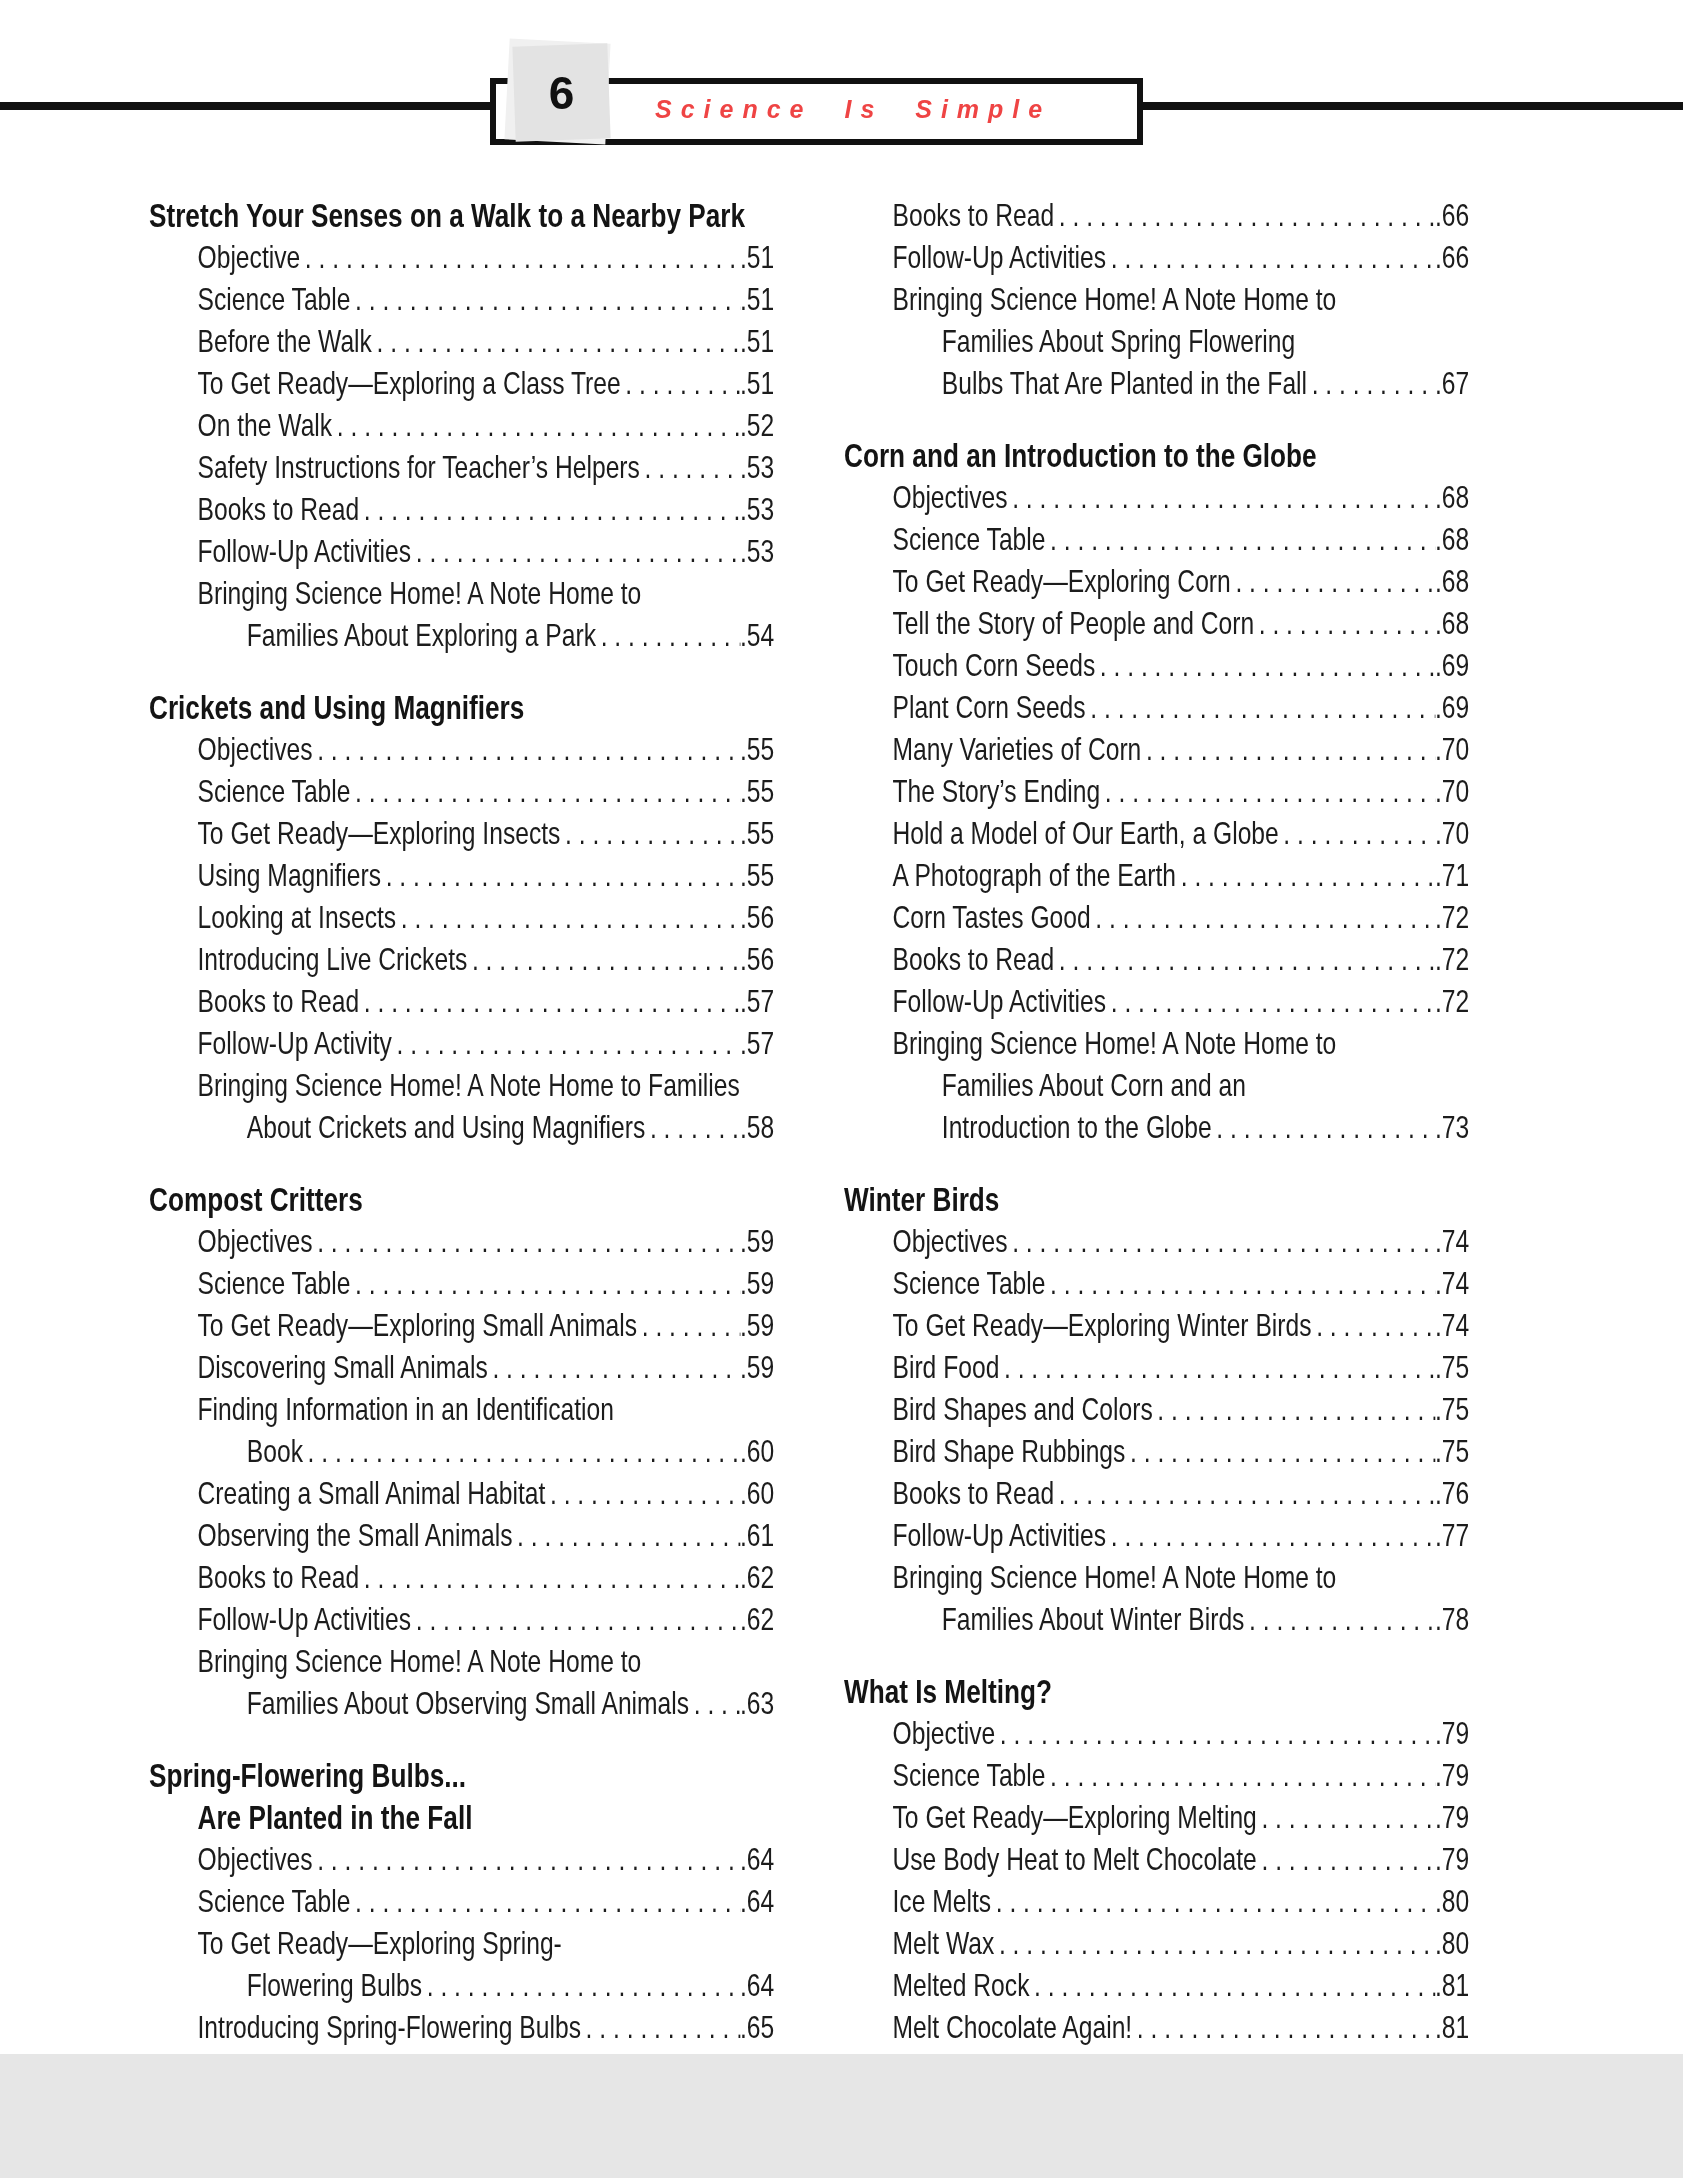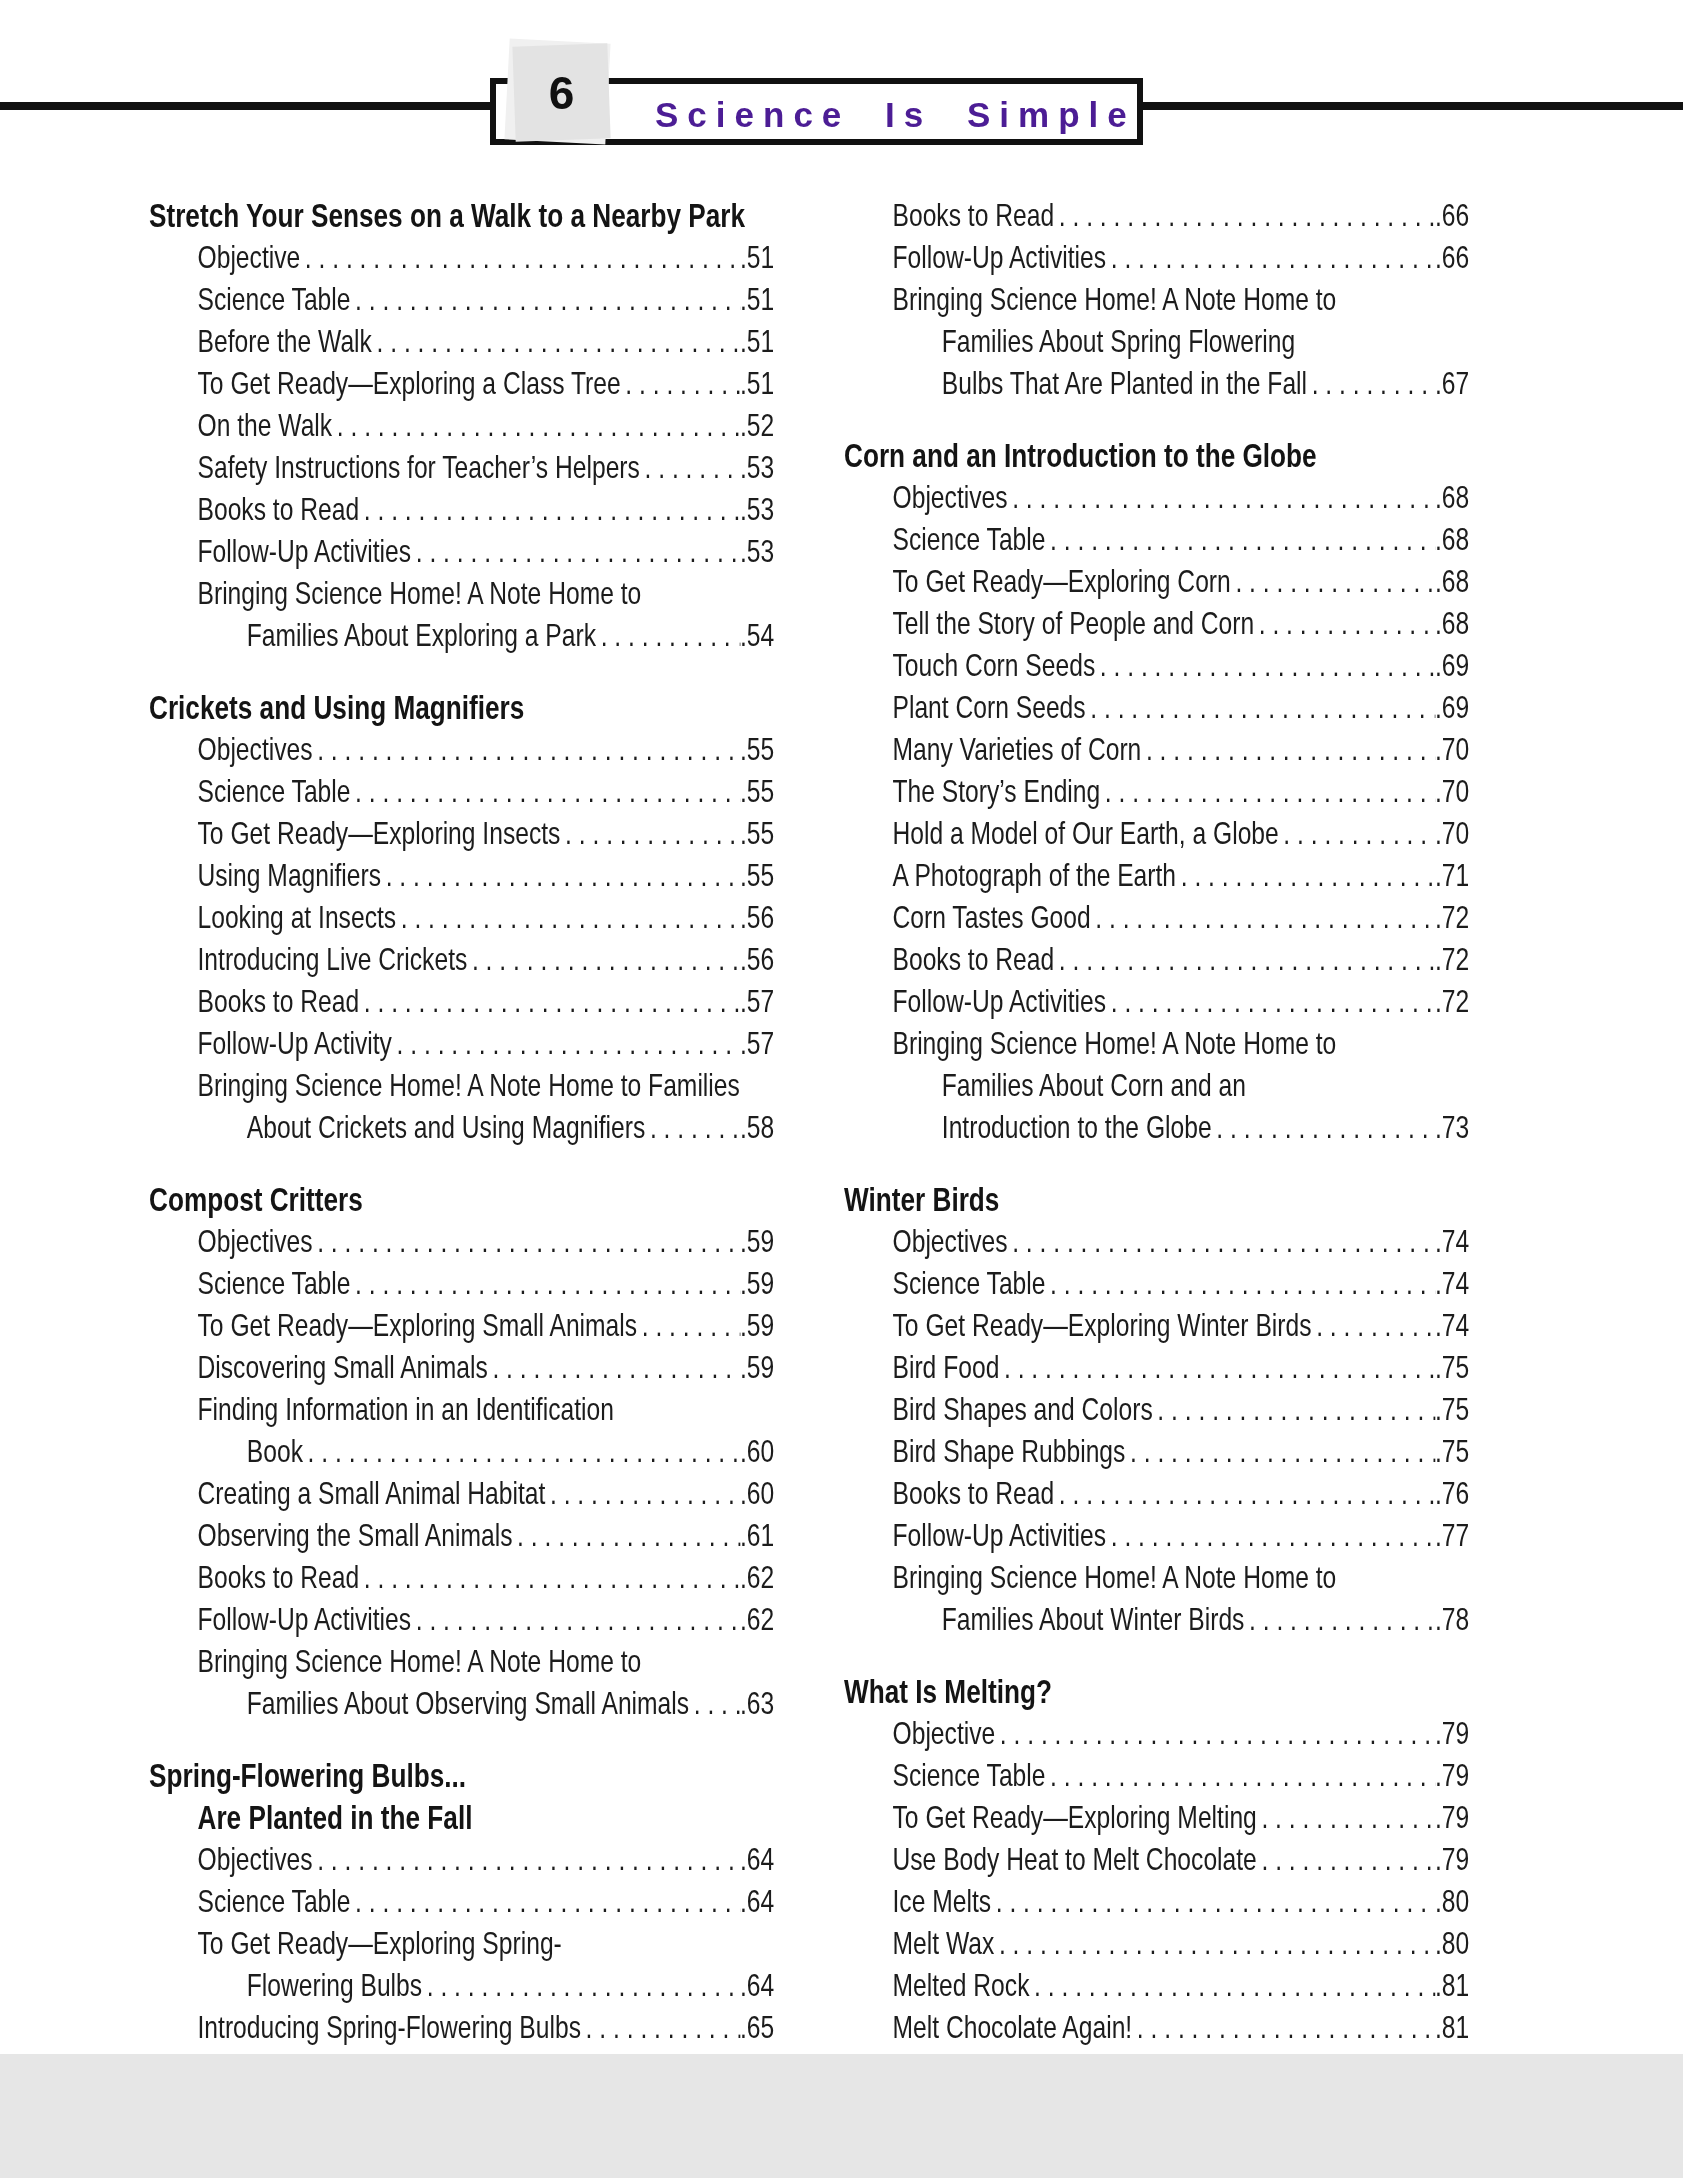--- a/index.html
+++ b/index.html
@@ -34,22 +34,22 @@
     background: #e3e3e3; transform: rotate(-2deg);
   }
   .page-num {
     position: absolute; left: 514px; top: 45px;
     width: 95px; height: 95px;
     display: flex; align-items: center; justify-content: center;
     font-size: 46px; font-weight: 700; color: #111111;
   }
   .book-title {
     position: absolute; left: 655px; top: 95px;
-    font-size: 35px; font-weight: 700; color: #4c1d95;
-    letter-spacing: 9px; word-spacing: 16px; white-space: nowrap;
+    font-size: 25px; font-weight: 700; color: #ef4444;
+    letter-spacing: 9px; word-spacing: 16px; white-space: nowrap; font-style: italic;
   }
 
   
   .toc-column {
     position: absolute; top: 194px; width: 812px;
     transform: scaleX(0.77); transform-origin: 0 0;
     font-size: 32px; line-height: 42px;
   }
   #col-left  { left: 149px; }
   #col-right { left: 844px; }

